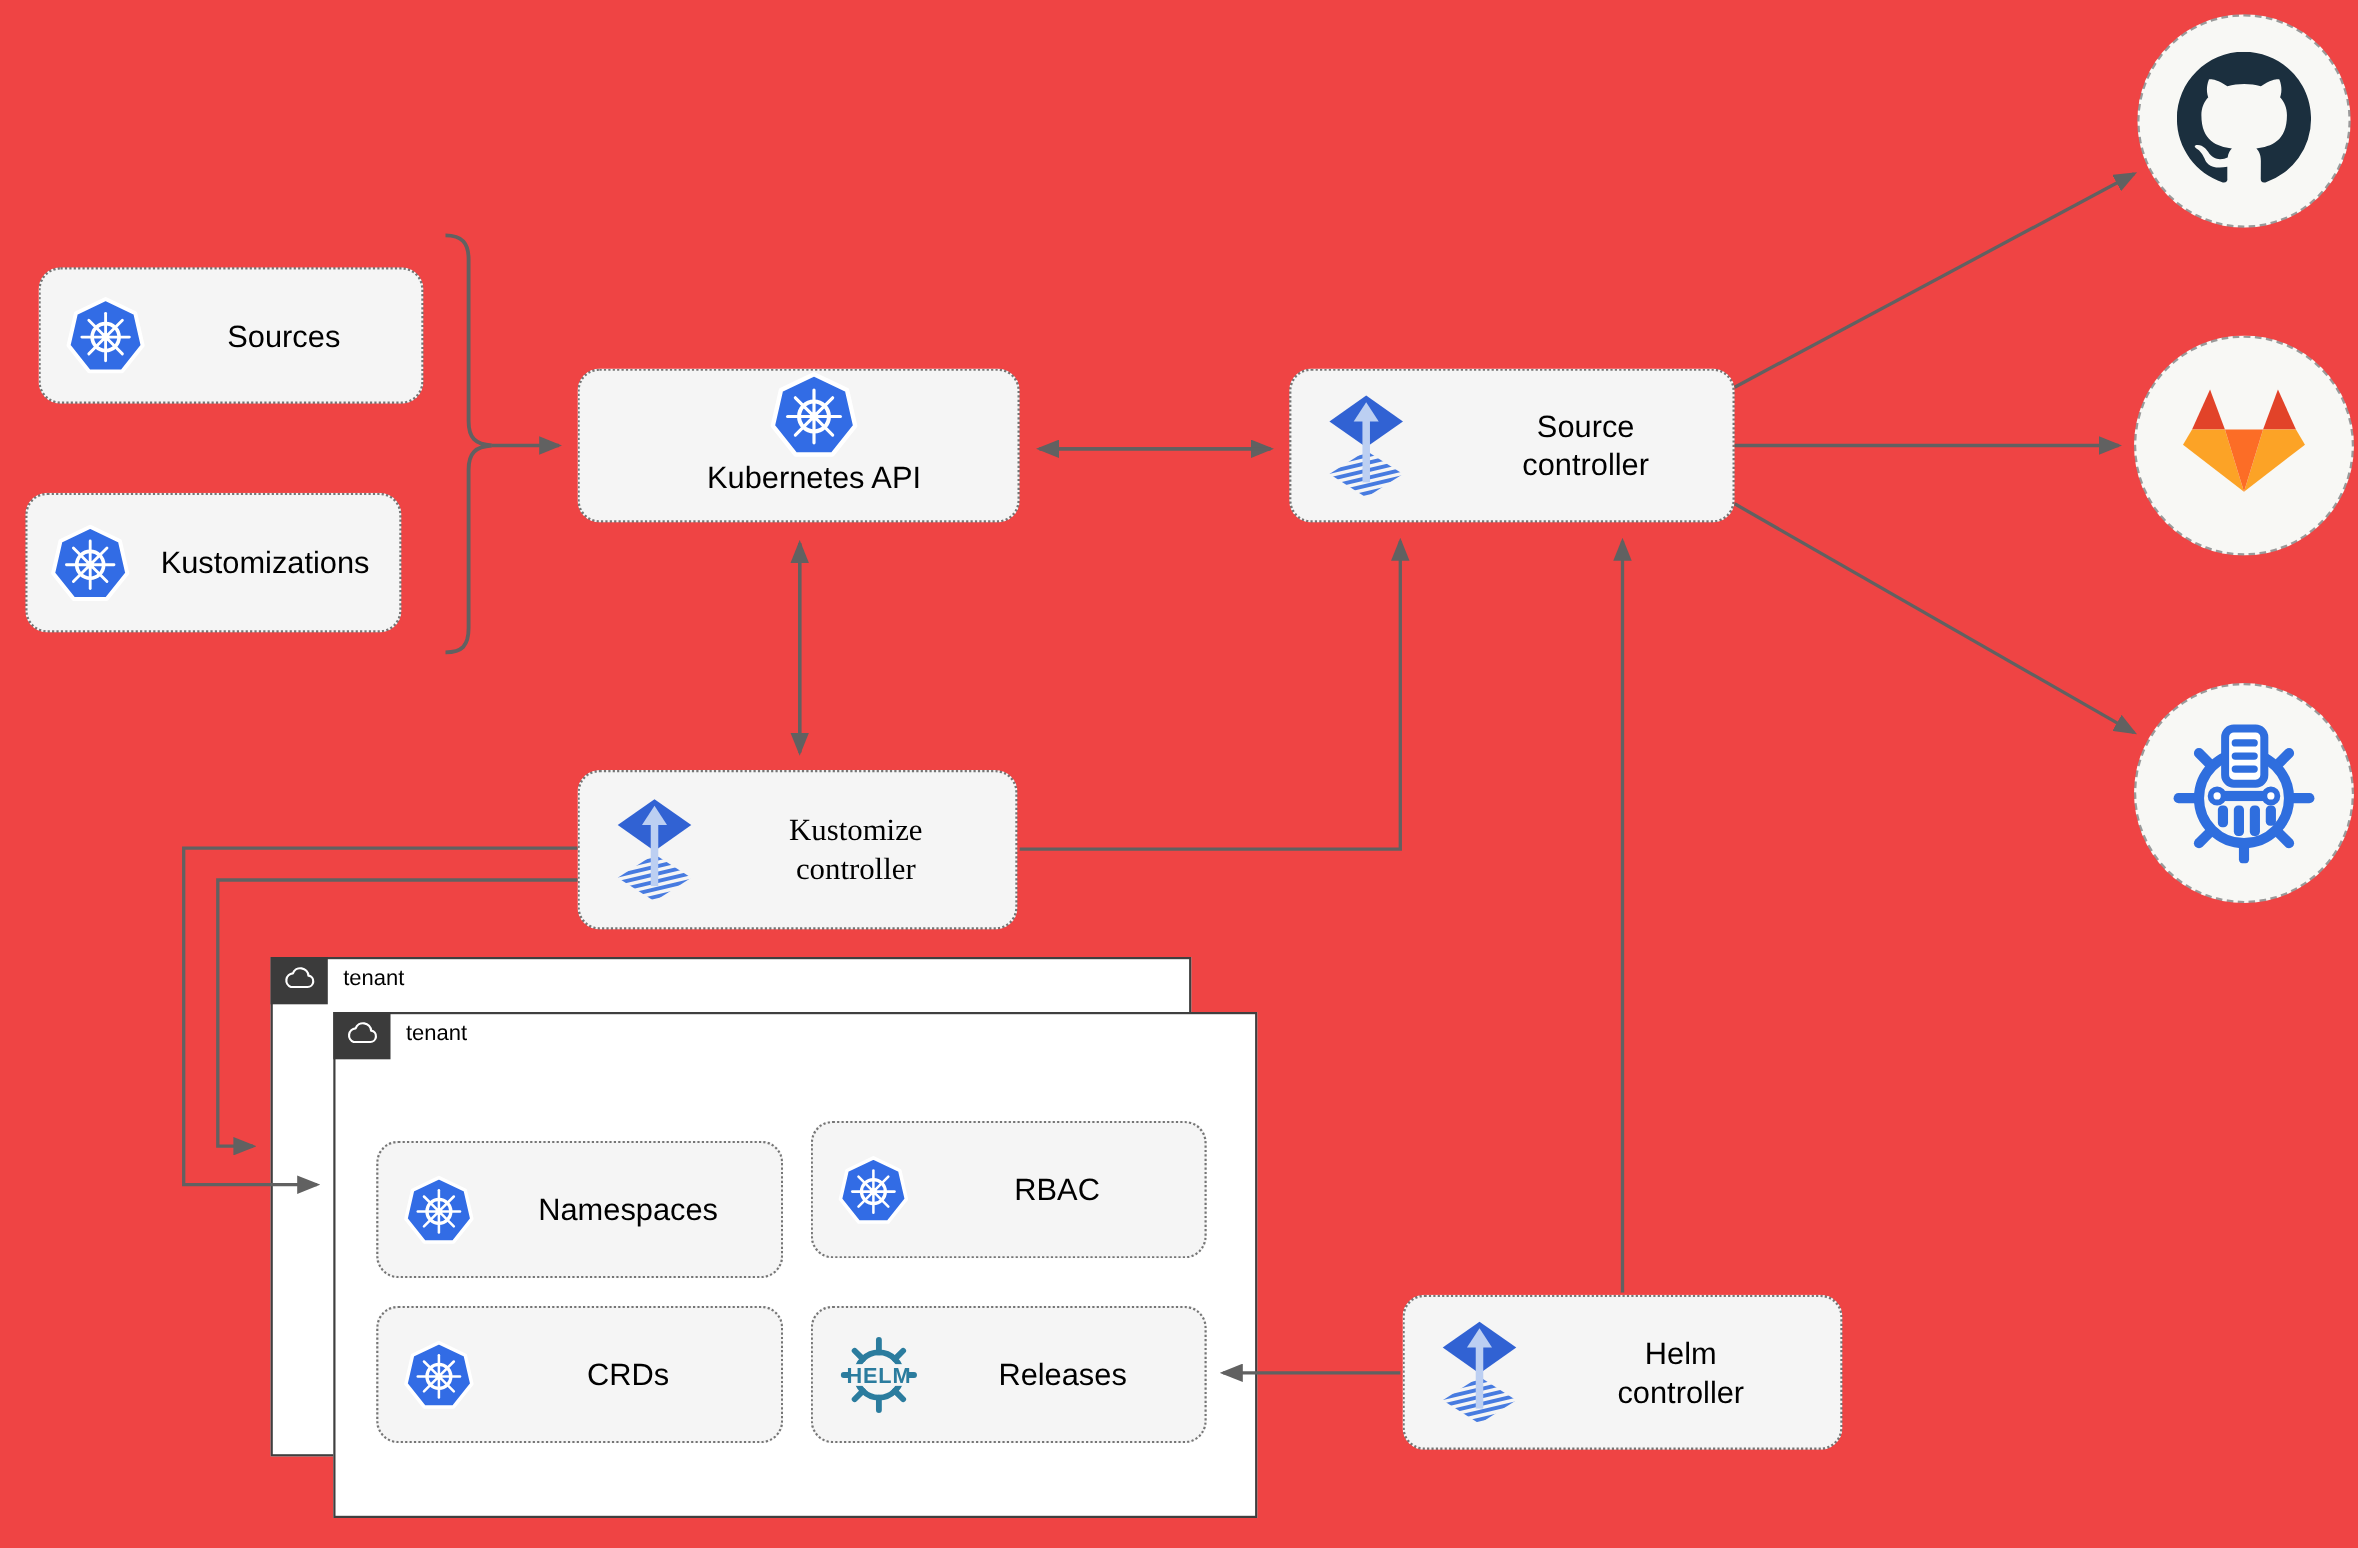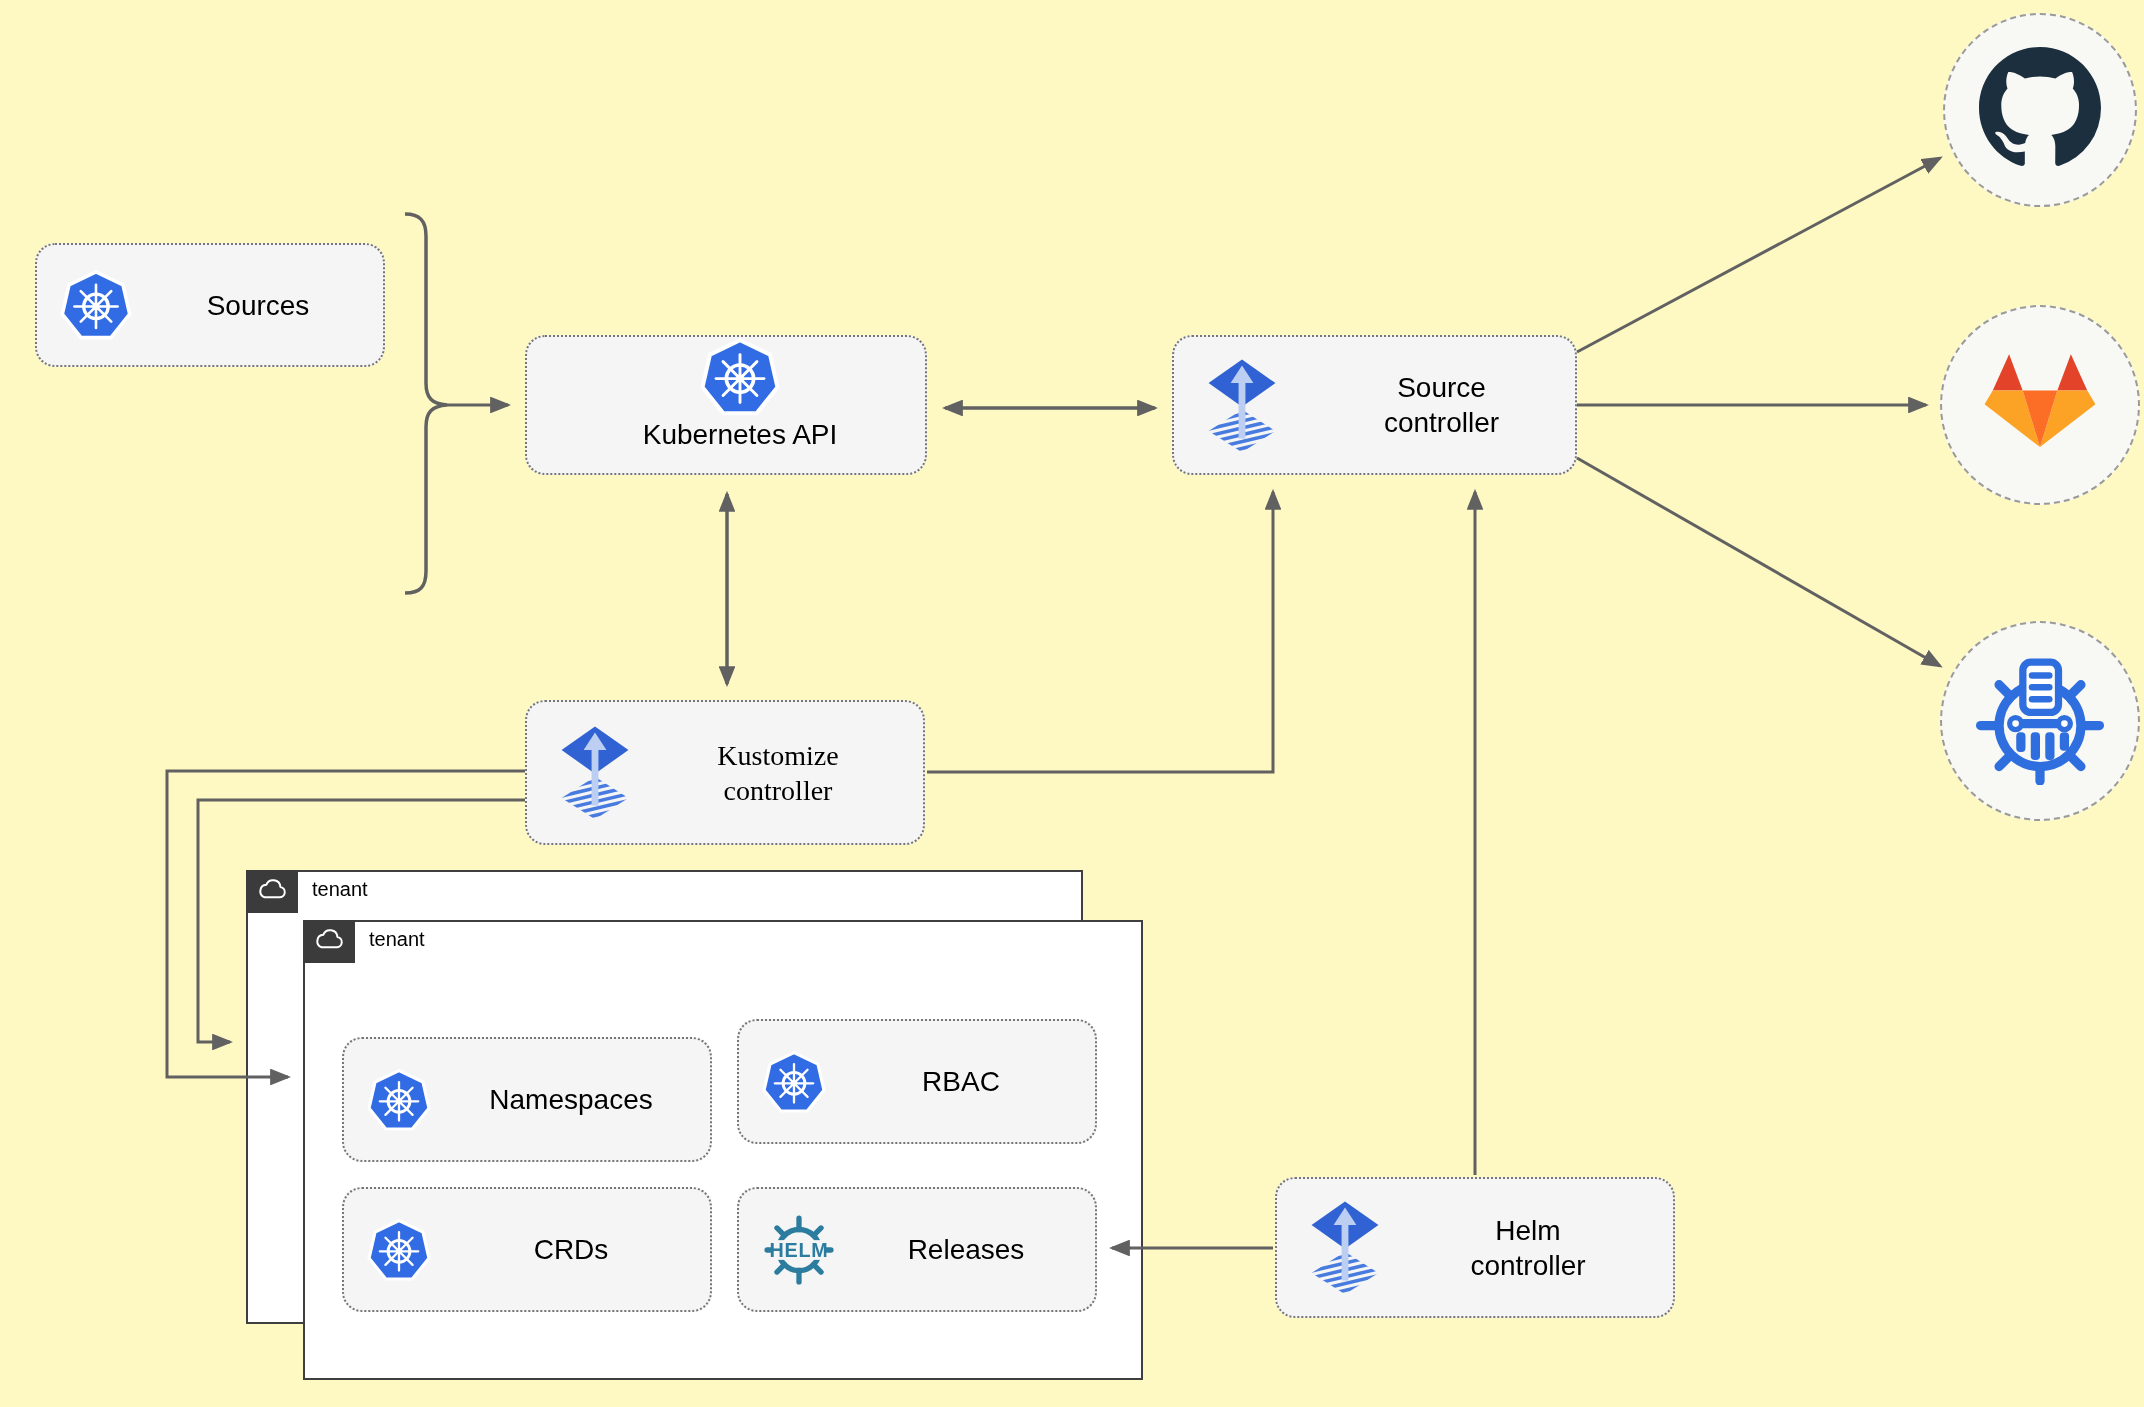--- a/index.html
+++ b/index.html
@@ -1,16 +1,16 @@
 <!DOCTYPE html>
 <html><head>
 <meta charset="utf-8">
 <style>
   html,body{margin:0;padding:0;background:#ffffff;}
-  .stage{position:relative;width:2144px;height:1407px;background:#fef9c3;
+  .stage{position:relative;width:2144px;height:1407px;background:#ef4444;
          font-family:"Liberation Sans",sans-serif;overflow:hidden;}
 
   
   .node{position:absolute;box-sizing:border-box;background:#f5f5f5;
         border:2.5px dotted #757575;border-radius:20px;
         display:flex;align-items:center;}
   .node .icon{flex:0 0 auto;display:flex;align-items:center;justify-content:center;}
   .node .node-label{flex:1 1 auto;text-align:center;color:#000;
         font-size:28px;line-height:1.25;white-space:pre-line;}
 
@@ -119,20 +119,28 @@
 
   <div class="node" style="left:35px;top:243px;width:350px;height:124px;padding-left:22px;">
     <span class="icon">
       <svg width="74" height="72">
           <use href="#sym-k8s"></use>
         </svg>
       </span>
     <span class="node-label">Sources</span>
   </div>
 
+  <div class="node" style="left:23px;top:448px;width:342px;height:127px;padding-left:20px;">
+    <span class="icon">
+      <svg width="74" height="72">
+          <use href="#sym-k8s"></use>
+        </svg>
+      </span>
+    <span class="node-label">Kustomizations</span>
+  </div>
 
   <div class="node" style="left:525px;top:335px;width:402px;height:140px;padding-left:28px;flex-direction:column;">
     <span class="icon">
       <svg width="82" height="80">
           <use href="#sym-k8s"></use>
         </svg>
       </span>
     <span class="node-label">Kubernetes API</span>
   </div>
 

